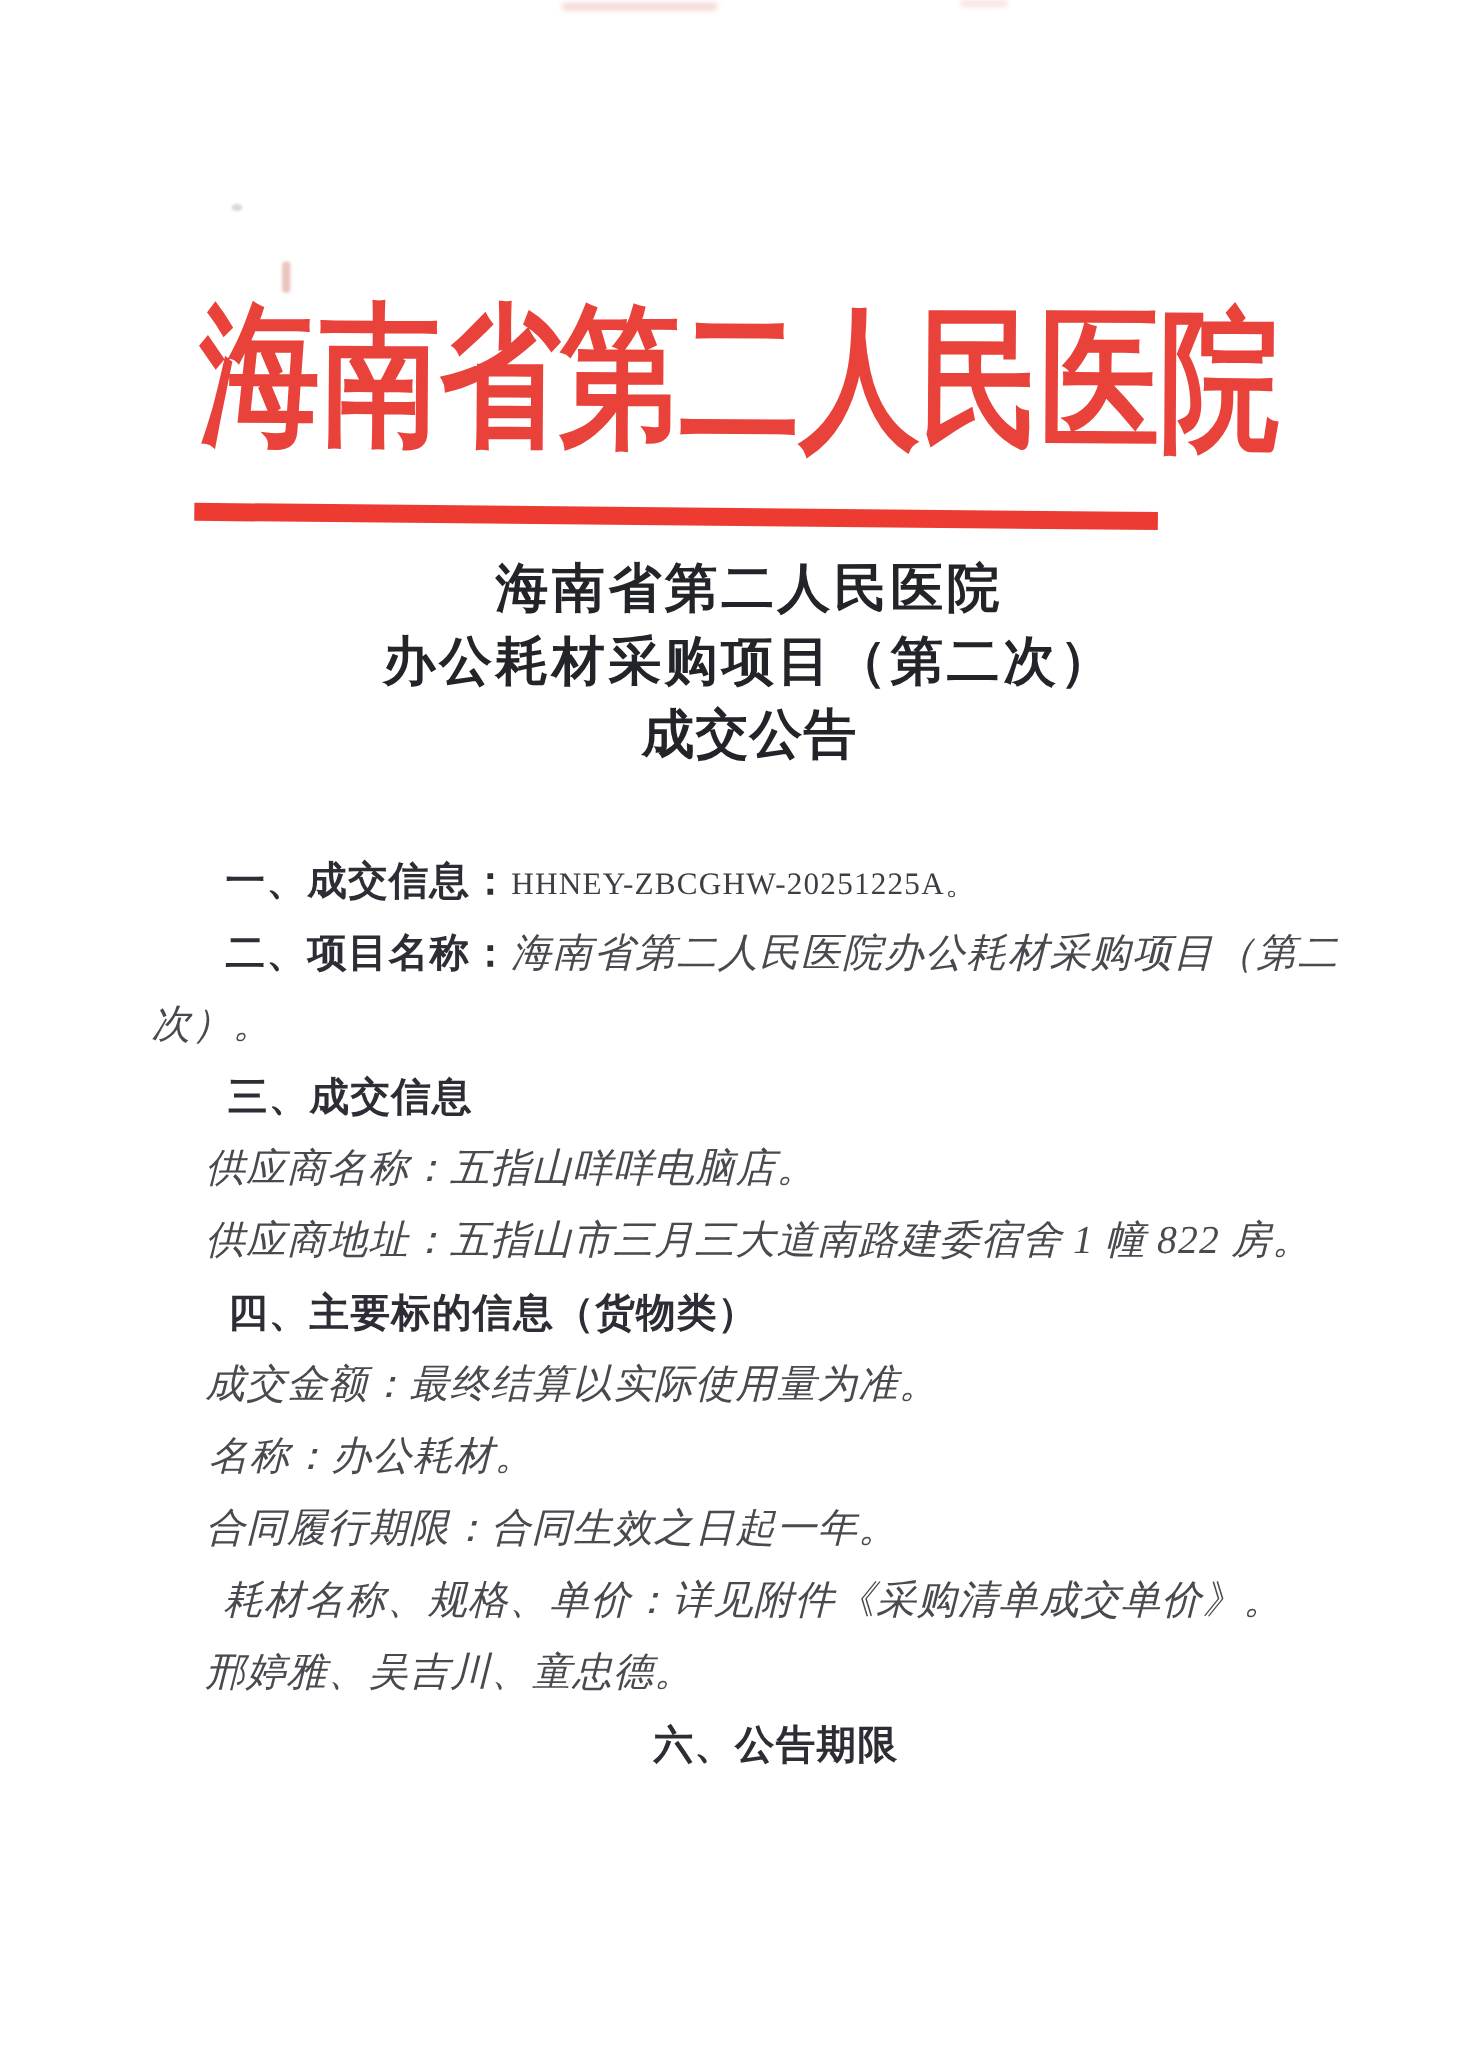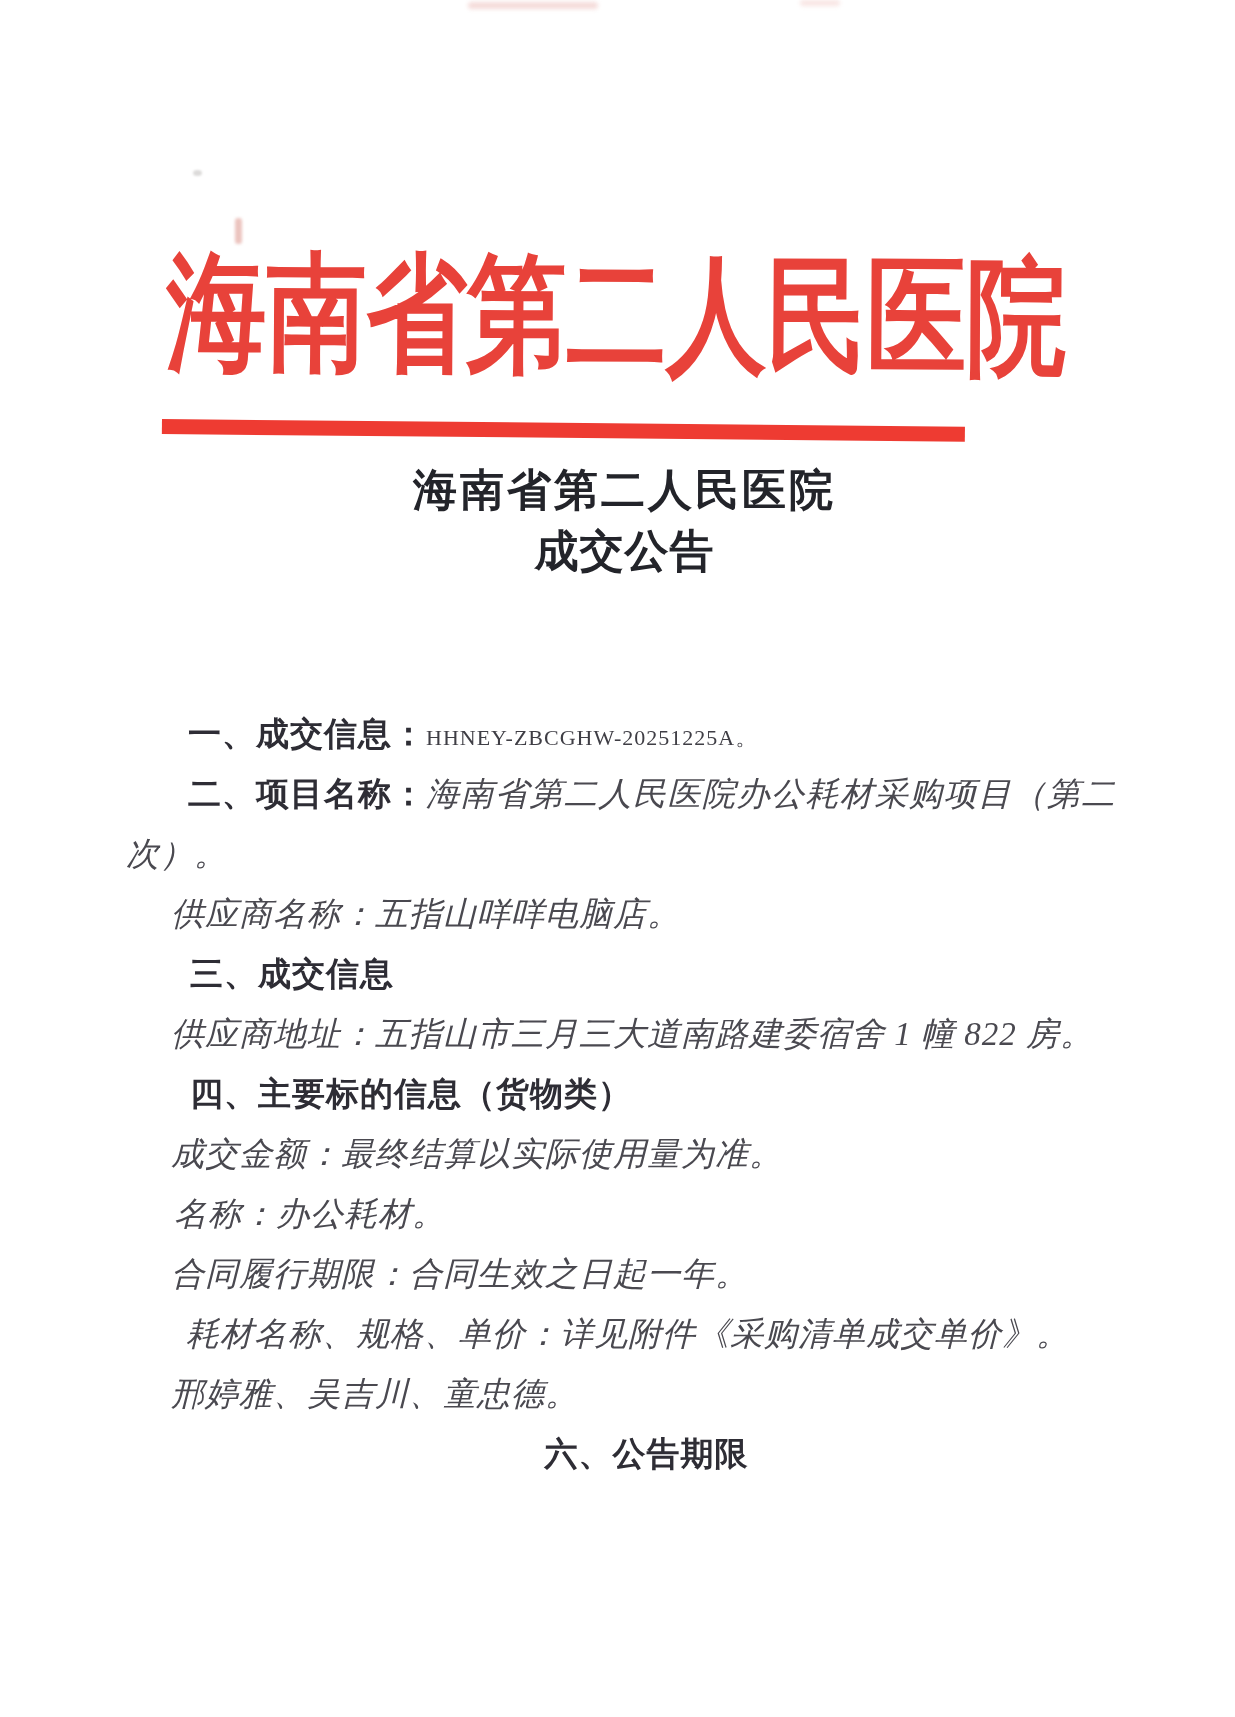--- a/index.html
+++ b/index.html
@@ -53,21 +53,21 @@
     font-family:"Liberation Sans","DejaVu Sans",sans-serif;
     font-weight:700;color:#2e2d35;letter-spacing:1px;
   }
   .val{
     font-family:"Liberation Serif","DejaVu Serif",serif;
     color:#4a4950;letter-spacing:1px;font-style:italic;
   }
   .val.sp{letter-spacing:1.5px;}
   .code{
     font-family:"Liberation Serif","DejaVu Serif",serif;
-    font-size:22px;color:#3f3e45;letter-spacing:1px;
+    font-size:26px;color:#3f3e45;letter-spacing:1px;
   }
   .i0{padding-left:0;}
   .i45{padding-left:45px;}
   .i48{padding-left:48px;}
   .i51{padding-left:51px;text-align:center;}
   .i52{padding-left:52px;}
   .i60{padding-left:60px;}
   .i62{padding-left:62px;}
   .i64{padding-left:64px;}
 </style>
@@ -79,29 +79,30 @@
   <div class="artifact a-top"></div>
   <div class="artifact a-top2"></div>
   <div class="artifact a-dot"></div>
   <div class="artifact a-red"></div>
 
   <div class="letterhead">海南省第二人民医院</div>
   <div class="red-bar"></div>
 
   <div class="doc-title">
     <div class="t">海南省第二人民医院</div>
+    <div class="t">办公耗材采购项目（第二次）</div>
     <div class="t t3">成交公告</div>
   </div>
 
   <div class="body-block">
     <p class="bl i62"><span class="hd">一、成交信息：</span><span class="code">HHNEY-ZBCGHW-20251225A。</span></p>
     <p class="bl i62"><span class="hd">二、项目名称：</span><span class="val sp">海南省第二人民医院办公耗材采购项目（第二</span></p>
     <p class="bl i0"><span class="val">次）。</span></p>
+    <p class="bl i64"><span class="hd">三、成交信息</span></p>
     <p class="bl i45"><span class="val">供应商名称：五指山咩咩电脑店。</span></p>
-    <p class="bl i64"><span class="hd">三、成交信息</span></p>
     <p class="bl i45"><span class="val">供应商地址：五指山市三月三大道南路建委宿舍 1 幢 822 房。</span></p>
     <p class="bl i64"><span class="hd">四、主要标的信息（货物类）</span></p>
     <p class="bl i45"><span class="val">成交金额：最终结算以实际使用量为准。</span></p>
     <p class="bl i48"><span class="val">名称：办公耗材。</span></p>
     <p class="bl i45"><span class="val">合同履行期限：合同生效之日起一年。</span></p>
     <p class="bl i60"><span class="val">耗材名称、规格、单价：详见附件《采购清单成交单价》。</span></p>
     <p class="bl i45"><span class="val">邢婷雅、吴吉川、童忠德。</span></p>
     <p class="bl i51"><span class="hd">六、公告期限</span></p>
   </div>
 

